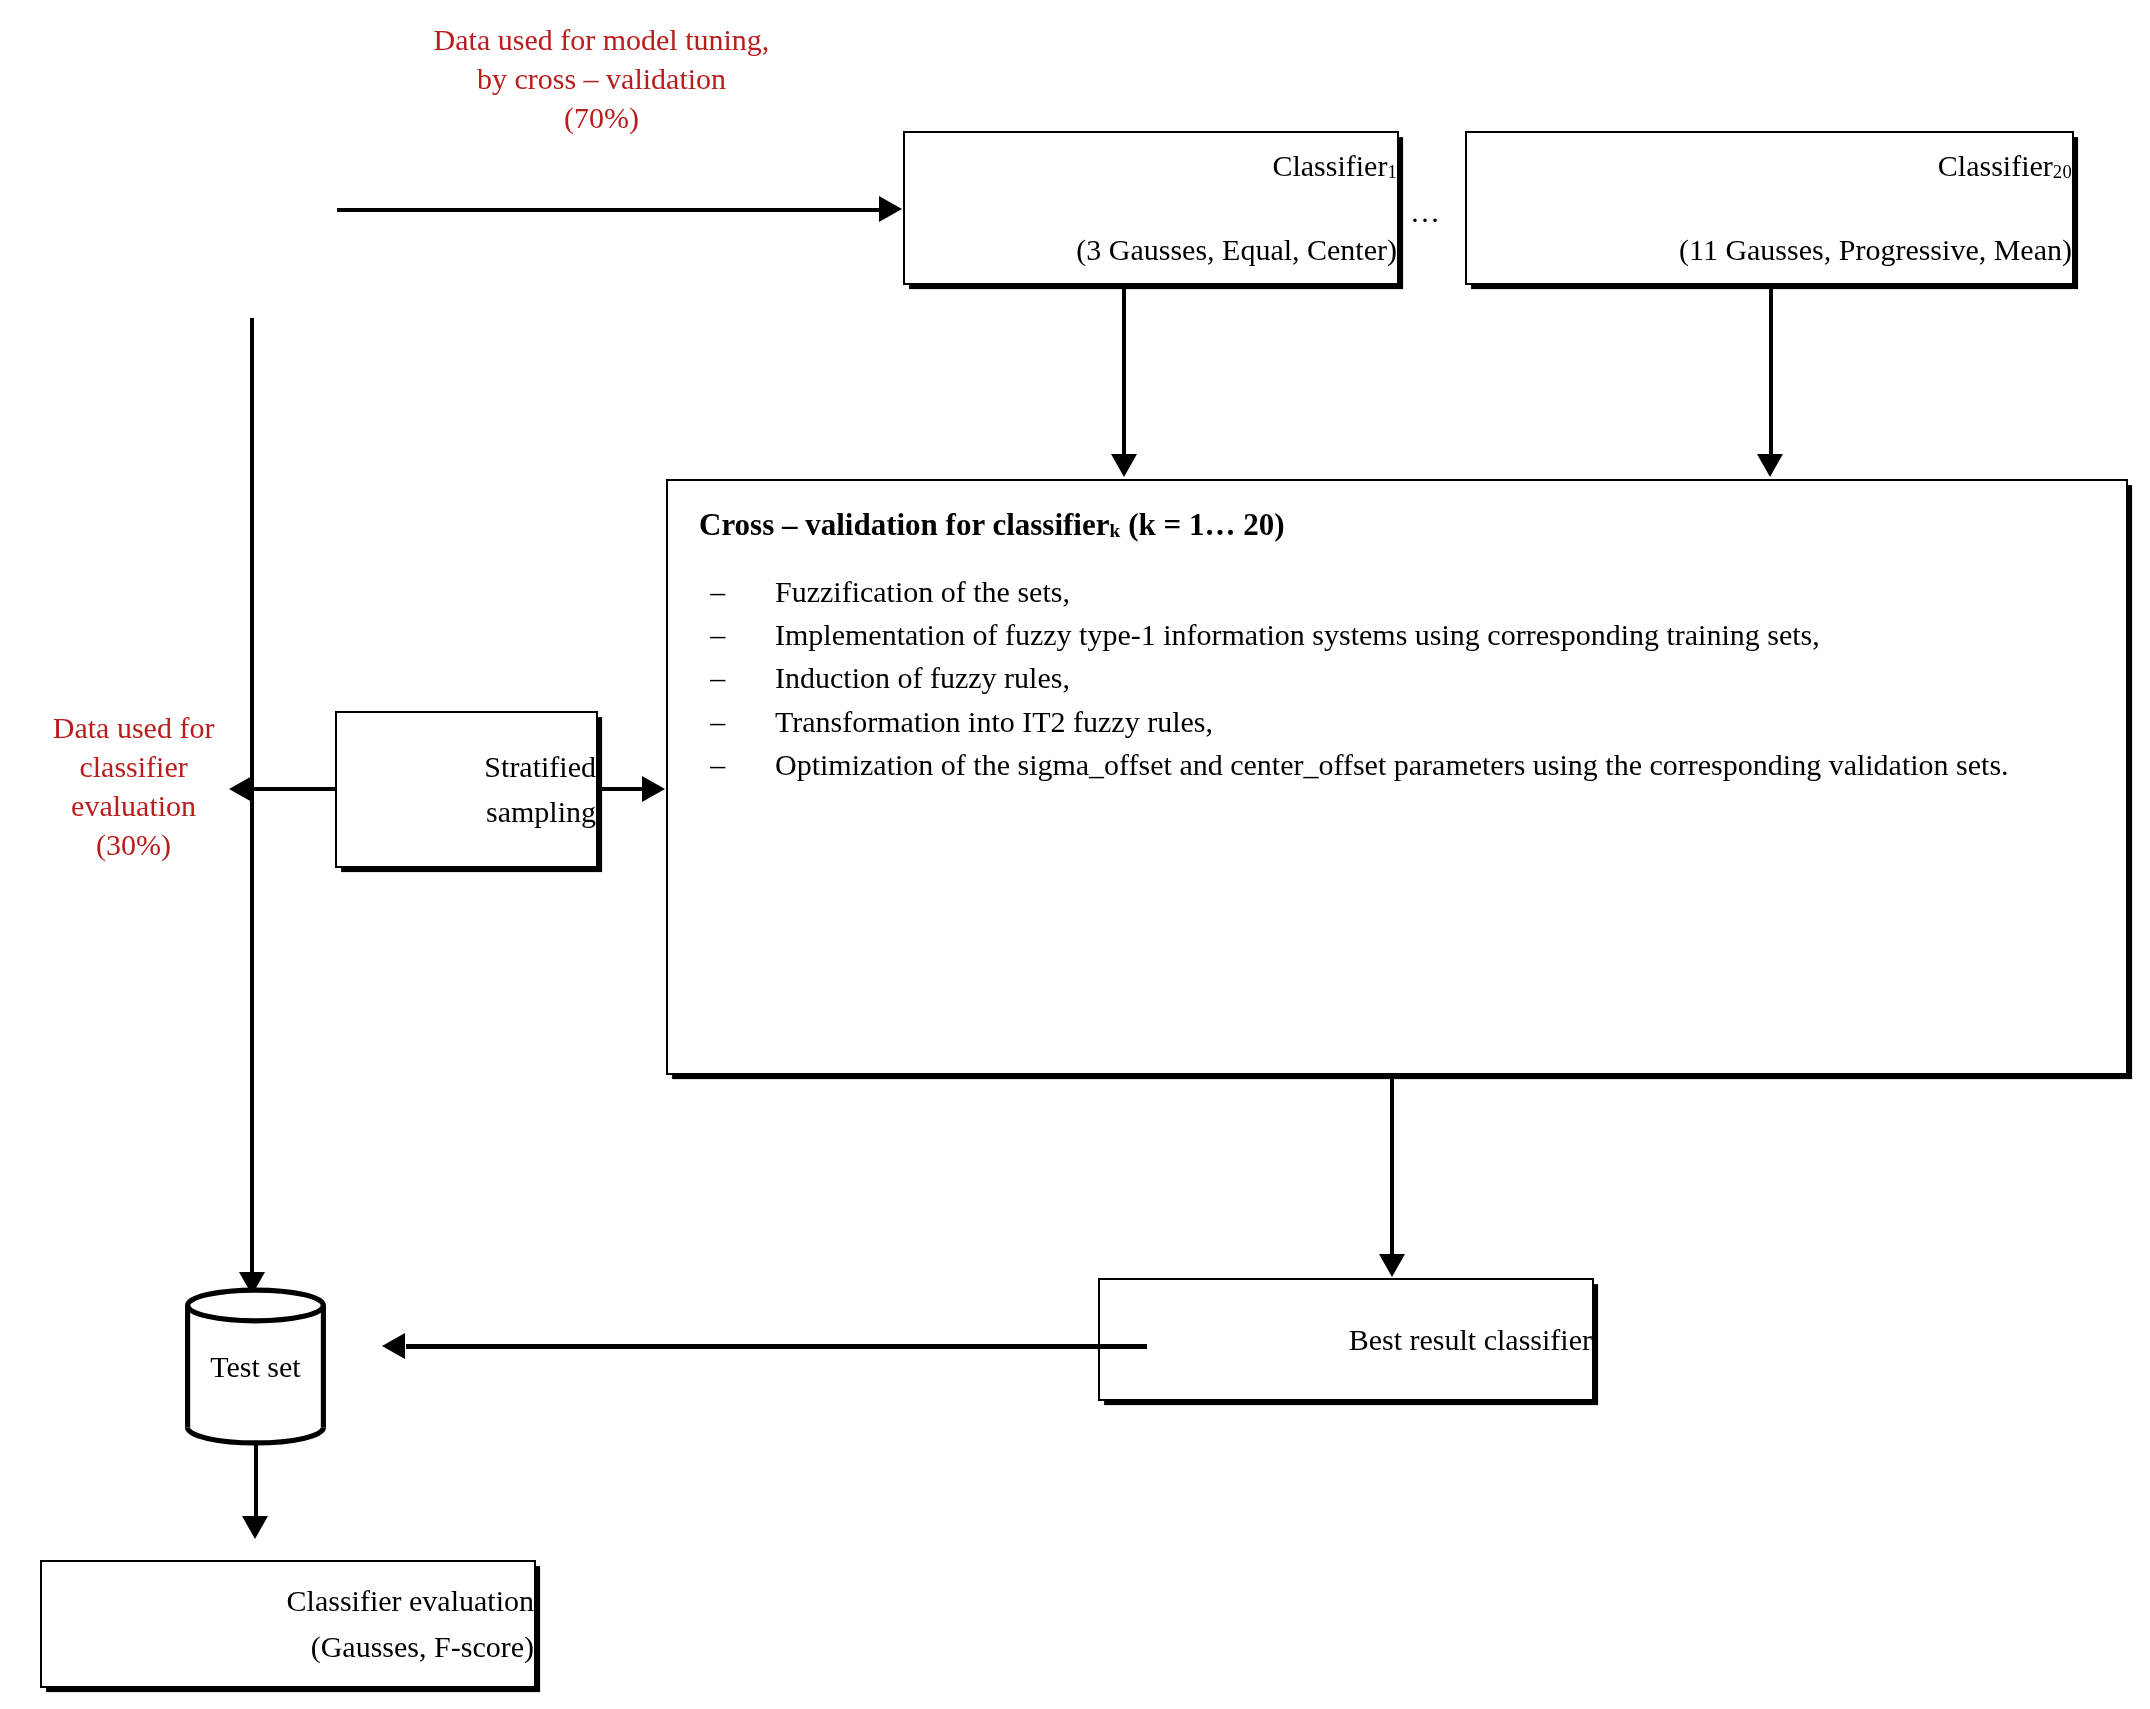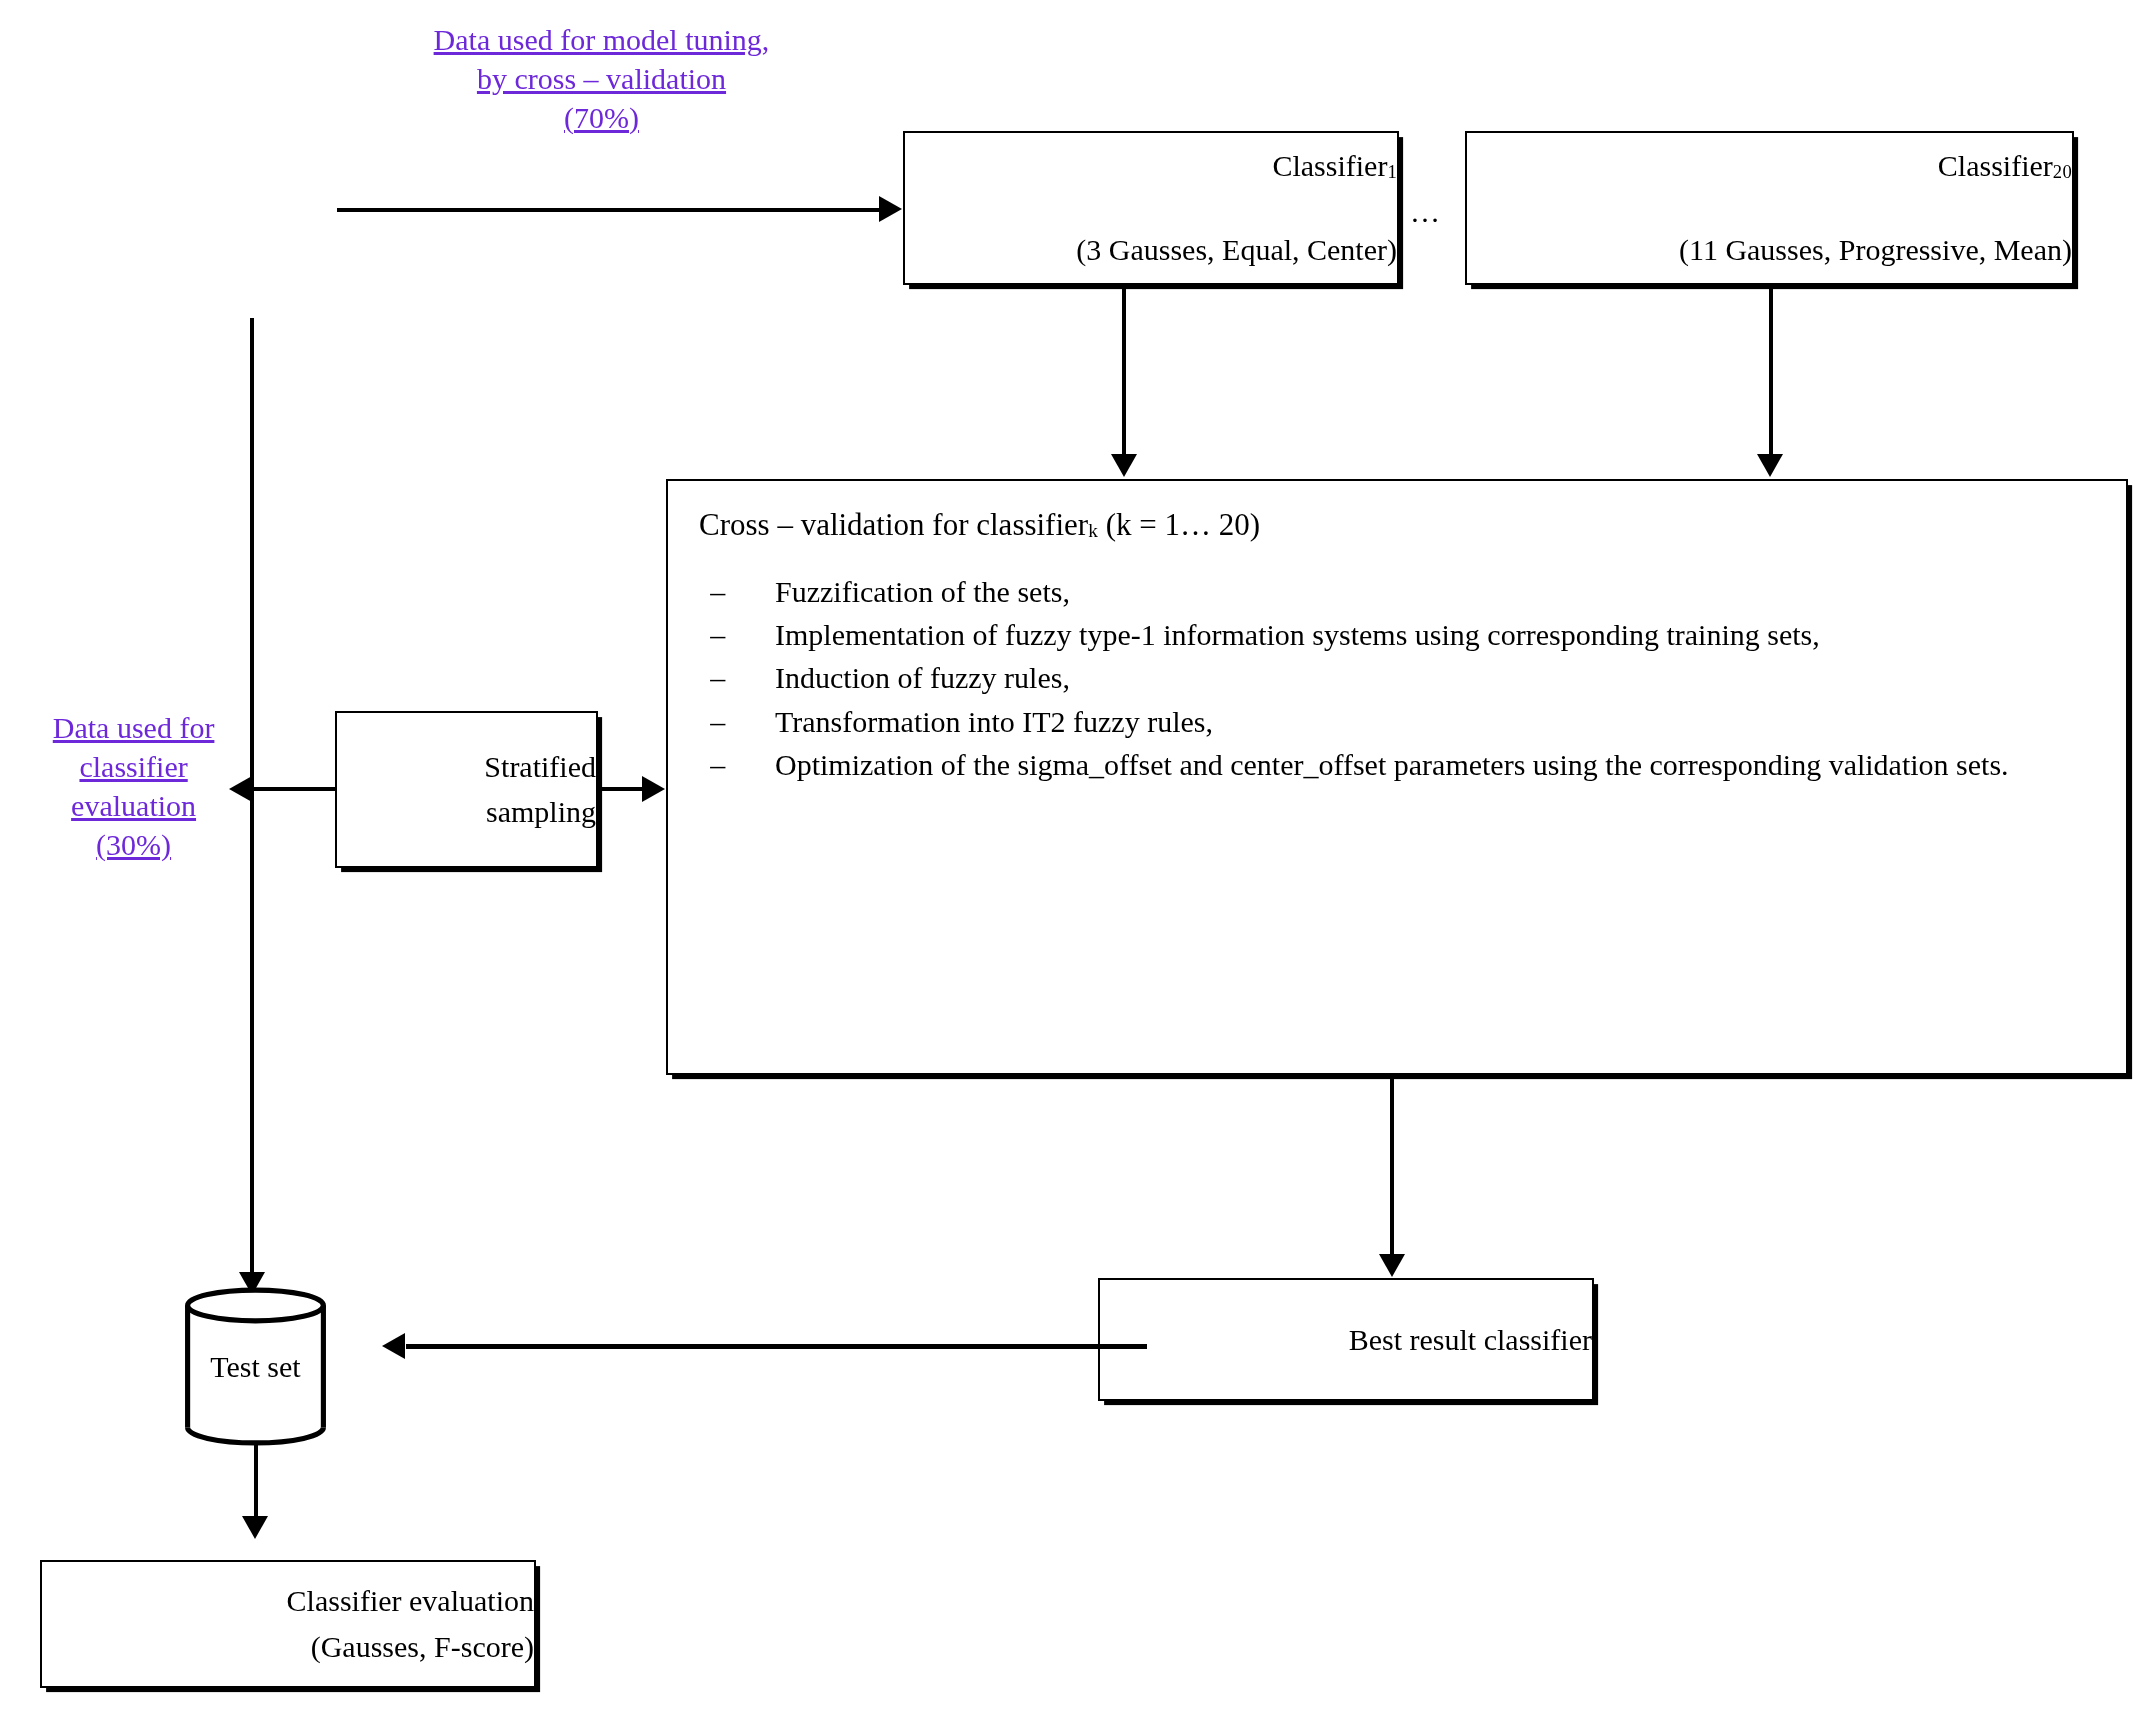--- a/index.html
+++ b/index.html
@@ -1,34 +1,34 @@
 <!DOCTYPE html>
 <html style="font-size:8.2px"><head>
 <meta charset="utf-8">
 <title>Methodology Flowchart</title>
 <style>
   html,body{margin:0;padding:0;background:#ffffff;}
   body{font-family:"Liberation Serif","DejaVu Serif",serif;color:#000;}
   #stage{position:relative;width:2151px;height:1710px;background:#fff;overflow:hidden;}
-  .txt{position:absolute;color:#6d28d9;line-height:1.30;text-decoration:underline;}
+  .txt{position:absolute;color:#b91c1c;line-height:1.30;}
   .ctr{text-align:center;}
   .box{position:absolute;background:#fff;border:2.6px solid #000;box-sizing:border-box;
        box-shadow:5.1px 5.1px 0 -1px #000;}
   .box-inner{position:absolute;inset:0;display:flex;flex-direction:column;
              align-items:flex-end;justify-content:center;text-align:center;}
   .cyl{position:absolute;}
   .cyl svg{position:absolute;inset:0;width:100%;height:100%;}
   .cyl .cyl-label{position:absolute;left:0;right:0;text-align:center;}
   .line{position:absolute;background:#000;}
   .arrow{position:absolute;width:0;height:0;}
   .arrow-r{border-top:13.4px solid transparent;border-bottom:13.4px solid transparent;border-left:23.6px solid #000;}
   .arrow-l{border-top:13.4px solid transparent;border-bottom:13.4px solid transparent;border-right:23.6px solid #000;}
   .arrow-d{border-left:13.4px solid transparent;border-right:13.4px solid transparent;border-top:23.6px solid #000;}
   .mainbox-body{position:absolute;left:31px;right:28px;top:26px;}
-  .mb-title{font-size:31px;margin-bottom:32px;}
+  .mb-title{font-size:31px;margin-bottom:32px;font-weight:bold;}
   .sub{font-size:0.62em;vertical-align:-0.12em;letter-spacing:0.3px;}
   ul.steps{list-style:none;margin:0;padding:0;}
   ul.steps li{position:relative;padding-left:76px;font-size:30px;
               text-align:justify;margin-bottom:9.2px;}
   ul.steps li .dash{position:absolute;left:11.3px;top:0;width:23.6px;}
   ul.steps li:last-child{margin-bottom:0;}
   .it{margin-top:36px;}
   .dots{position:absolute;font-size:30px;letter-spacing:5.1px;}
 </style>
 </head>

